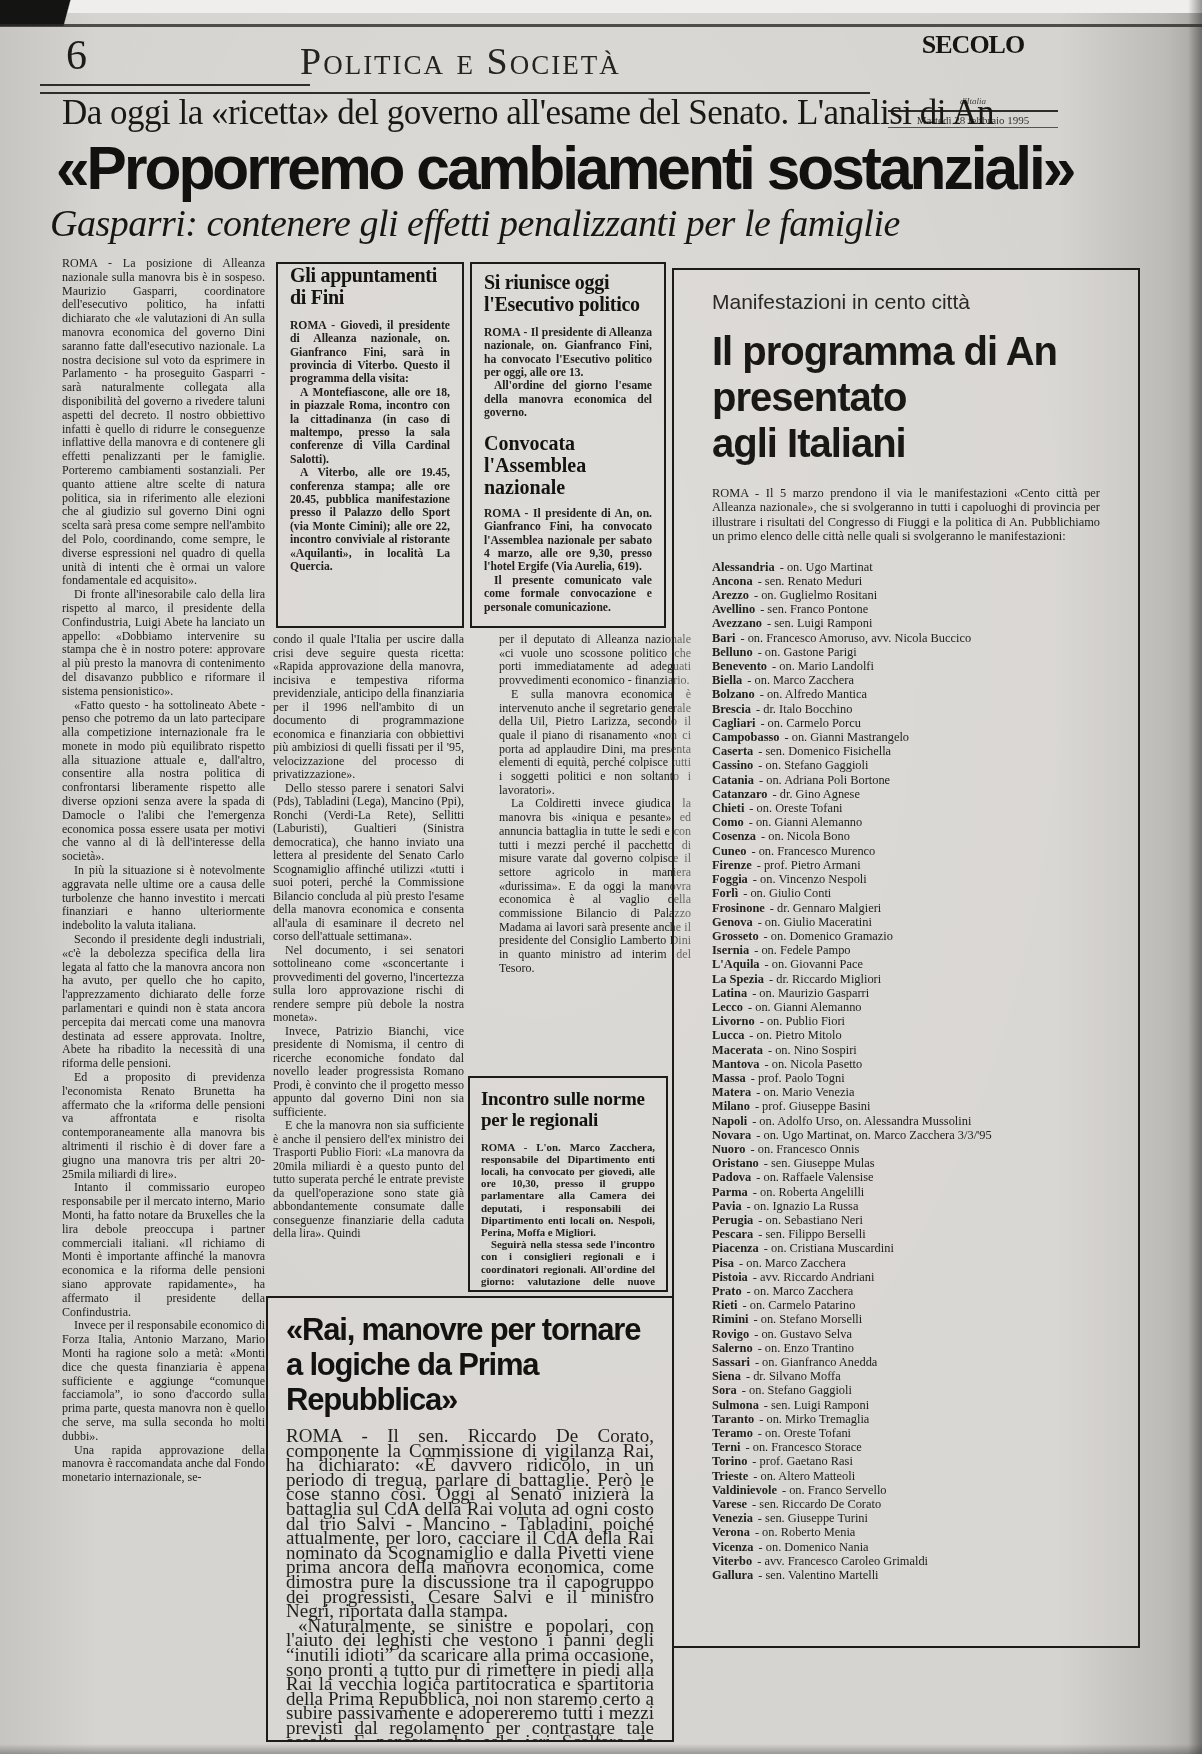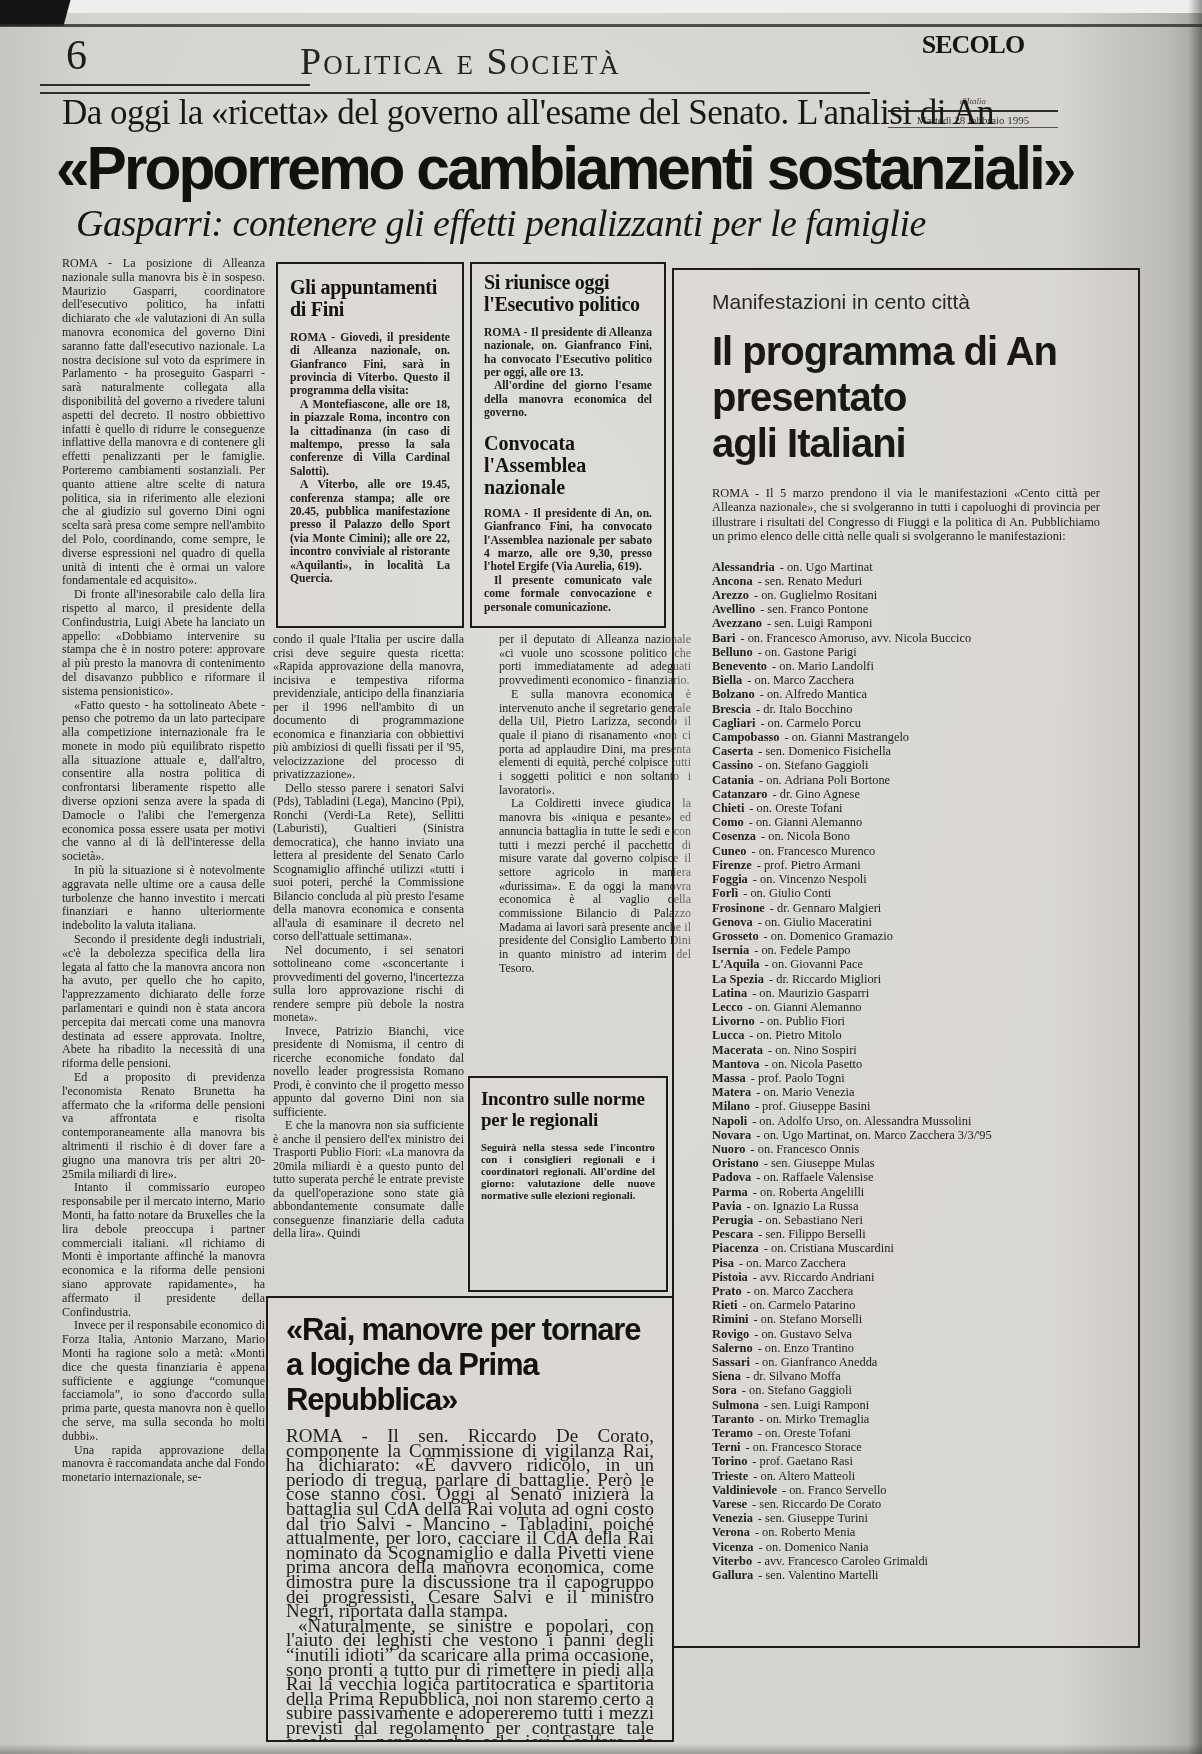--- a/index.html
+++ b/index.html
@@ -34,33 +34,33 @@
     font-size:11px;padding:2px 0 1px;color:#34322f;
   }
   
   .kicker{position:absolute;left:62px;top:94px;width:1085px;font-size:35px;line-height:1.1;letter-spacing:-.5px;color:#191816;}
   .headline{
     position:absolute;left:56px;top:136px;width:1095px;
     font-family:"Liberation Sans","DejaVu Sans",sans-serif;font-weight:bold;
     font-size:61px;line-height:1.05;letter-spacing:-3px;color:#121110;
     transform:scaleX(.99);transform-origin:left;white-space:nowrap;
   }
-  .subhead{position:absolute;left:76px;top:204px;width:1090px;font-style:italic;font-size:38px;line-height:1.05;letter-spacing:-.5px;color:#171614;}
+  .subhead{position:absolute;left:50px;top:204px;width:1090px;font-style:italic;font-size:38px;line-height:1.05;letter-spacing:-.5px;color:#171614;}
   
   .bodytext p{margin:0;text-align:justify;}
   .bodytext p + p{text-indent:12px;}
   .col1{position:absolute;left:62px;top:257px;width:203px;height:1300px;font-size:12px;line-height:13.8px;overflow:hidden;}
   .col2{position:absolute;left:273px;top:633px;width:191px;height:660px;font-size:12px;line-height:13.5px;overflow:hidden;}
   .col3{position:absolute;left:499px;top:633px;width:192px;height:438px;font-size:12px;line-height:13.7px;overflow:hidden;}
   
   .nbox{position:absolute;border:2px solid #1c1b19;background:rgba(224,222,218,.35);box-sizing:border-box;overflow:hidden;}
   .nbox .btitle{font-weight:bold;font-size:20px;line-height:1.12;letter-spacing:-.3px;color:#141311;margin:0 0 10px;}
   .nbox .btext p{margin:0;font-weight:bold;text-align:justify;font-size:11.6px;line-height:13.4px;color:#21201e;}
   .nbox .btext p + p{text-indent:10px;}
-  .box-fini{left:276px;top:262px;width:188px;height:366px;padding:12px 12px;}
+  .box-fini{left:276px;top:262px;width:188px;height:366px;padding:0 12px;}
   .box-esec{left:470px;top:262px;width:196px;height:366px;padding:7px 12px;}
   .box-esec .btitle2{font-weight:bold;font-size:20px;line-height:1.12;margin:12px 0 8px;color:#141311;}
   .box-reg{left:468px;top:1076px;width:200px;height:216px;padding:10px 11px;}
   .box-reg .btitle{font-size:19px;}
   .box-reg .btext p{font-size:10.8px;line-height:12.2px;}
   
   .box-prog{left:672px;top:268px;width:468px;height:1380px;padding:18px 38px;}
   .prog-kicker{font-family:"Liberation Sans","DejaVu Sans",sans-serif;font-size:21px;color:#2b2a27;margin:2px 0 14px;}
   .prog-headline{font-family:"Liberation Sans","DejaVu Sans",sans-serif;font-weight:bold;font-size:40px;line-height:46px;letter-spacing:-1px;color:#191816;}
   .prog-intro{margin-top:20px;font-size:12.4px;line-height:14.4px;text-align:justify;color:#22211f;}
@@ -150,20 +150,21 @@
 
     <p>ROMA - Il presidente di An, on. Gianfranco Fini, ha convocato l'Assemblea nazionale per sabato 4 marzo, alle ore 9,30, presso l'hotel Ergife (Via Aurelia, 619).</p>
         <p>Il presente comunicato vale come formale convocazione e personale comunicazione.</p>
       </div>
   </div>
 
   <div class="nbox box-reg">
     <div class="btitle">Incontro sulle norme per le regionali</div>
     <div class="btext">
 
+    <p>ROMA - L'on. Marco Zacchera, responsabile del Dipartimento enti locali, ha convocato per giovedì, alle ore 10,30, presso il gruppo parlamentare alla Camera dei deputati, i responsabili dei Dipartimento enti locali on. Nespoli, Perina, Moffa e Migliori.</p>
         <p>Seguirà nella stessa sede l'incontro con i consiglieri regionali e i coordinatori regionali. All'ordine del giorno: valutazione delle nuove normative sulle elezioni regionali.</p>
       </div>
   </div>
 
   <div class="nbox box-prog">
     <div class="prog-kicker">Manifestazioni in cento città</div>
     <div class="prog-headline">
 
     <div>Il programma di An</div>
         <div>presentato</div>

